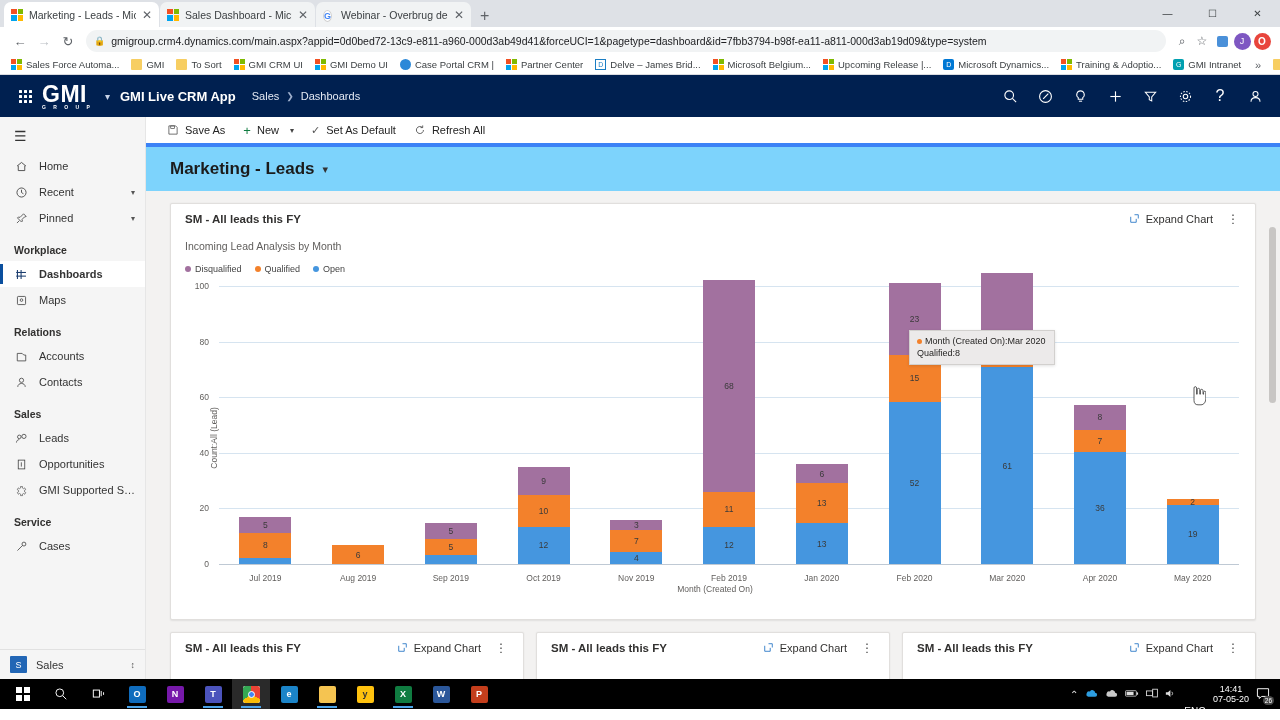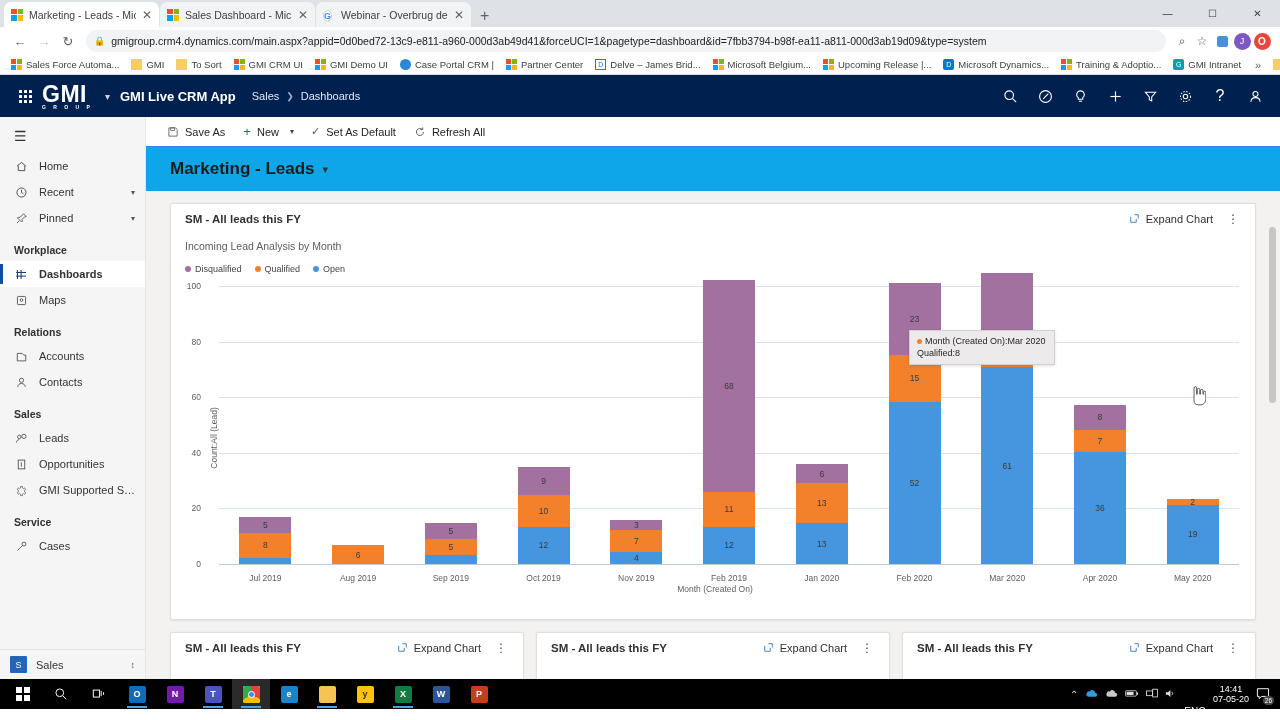--- a/index.html
+++ b/index.html
@@ -136,33 +136,33 @@
     width: 17px; height: 17px; background: #2266b5; color: #fff;
     font-size: 9px; display: flex; align-items: center; justify-content: center; border-radius: 1px;
   }
   .area-name { flex: 1; font-size: 11px; color: #333; }
   .area-chev { font-size: 9px; color: #555; }
 
   .content { flex: 1; display: flex; flex-direction: column; background: #f5f5f5; position: relative; }
 
   .cmdbar {
     height: 30px; background: #ffffff; display: flex; align-items: center;
-    gap: 0; padding-left: 12px; border-bottom: 1px solid #3b82f6;
+    gap: 0; padding-left: 12px; border-bottom: 4px solid #3b82f6;
   }
   .cmd {
     display: flex; align-items: center; gap: 6px; height: 30px;
     padding: 0 9px; font-size: 11px; color: #242424;
   }
   .cmd .cmd-ico { font-size: 11px; display: flex; align-items: center; }
   .cmd .plus { color: #107c41; font-size: 13px; }
   .cmd .check { color: #555; font-size: 11px; }
   .cmd-chev { font-size: 8px; color: #444; padding: 0 8px 0 2px; }
 
   .page-title-row {
-    height: 44px; background: #0ea5e9; display: flex; align-items: center;
+    height: 44px; background: #7dd3fc; display: flex; align-items: center;
     padding-left: 24px;
   }
   .page-title { font-size: 17px; font-weight: 600; color: #1b1b1b; }
   .page-title-chev { font-size: 11px; color: #333; padding-left: 8px; }
 
   .dash-scroll { flex: 1; background: #f3f2f1; padding: 12px 24px 0 24px; overflow: hidden; position: relative; }
 
   .tile {
     background: #ffffff; border: 1px solid #e1dfdd; border-radius: 2px;
     box-shadow: 0 0.6px 1.8px rgba(0,0,0,0.08);
@@ -184,21 +184,21 @@
   .y-axis-title {
     position: absolute; left: -2px; top: 50%; transform: translateY(-50%) rotate(-90deg);
     transform-origin: center; font-size: 8.5px; color: #605e5c; white-space: nowrap;
   }
   .plot {
     position: absolute; left: 34px; right: 6px; top: 8px; bottom: 34px;
   }
   .gridline { position: absolute; left: 0; right: 0; height: 1px; background: #d6e4f0; }
   .gridline.base { background: #bfc9d4; }
   .ytick {
-    position: absolute; right: 100%; margin-right: 18px; font-size: 8.5px;
+    position: absolute; right: 100%; margin-right: 10px; font-size: 8.5px;
     color: #605e5c; transform: translateY(-50%); white-space: nowrap; text-align: right;
   }
   .bars { position: absolute; left: 0; right: 0; bottom: 0; top: 0; display: flex; }
   .bar-col { flex: 1; position: relative; display: flex; flex-direction: column; justify-content: flex-end; align-items: center; }
   .bar-stack { width: 52px; display: flex; flex-direction: column; justify-content: flex-end; position: relative; }
   .seg { width: 100%; display: flex; align-items: center; justify-content: center; font-size: 8.5px; color: #3a3a3a; position: relative; }
   .seg.disq { background: #a2719f; }
   .seg.qual { background: #f3812b; }
   .seg.open { background: #4596df; }
   .xtick {

